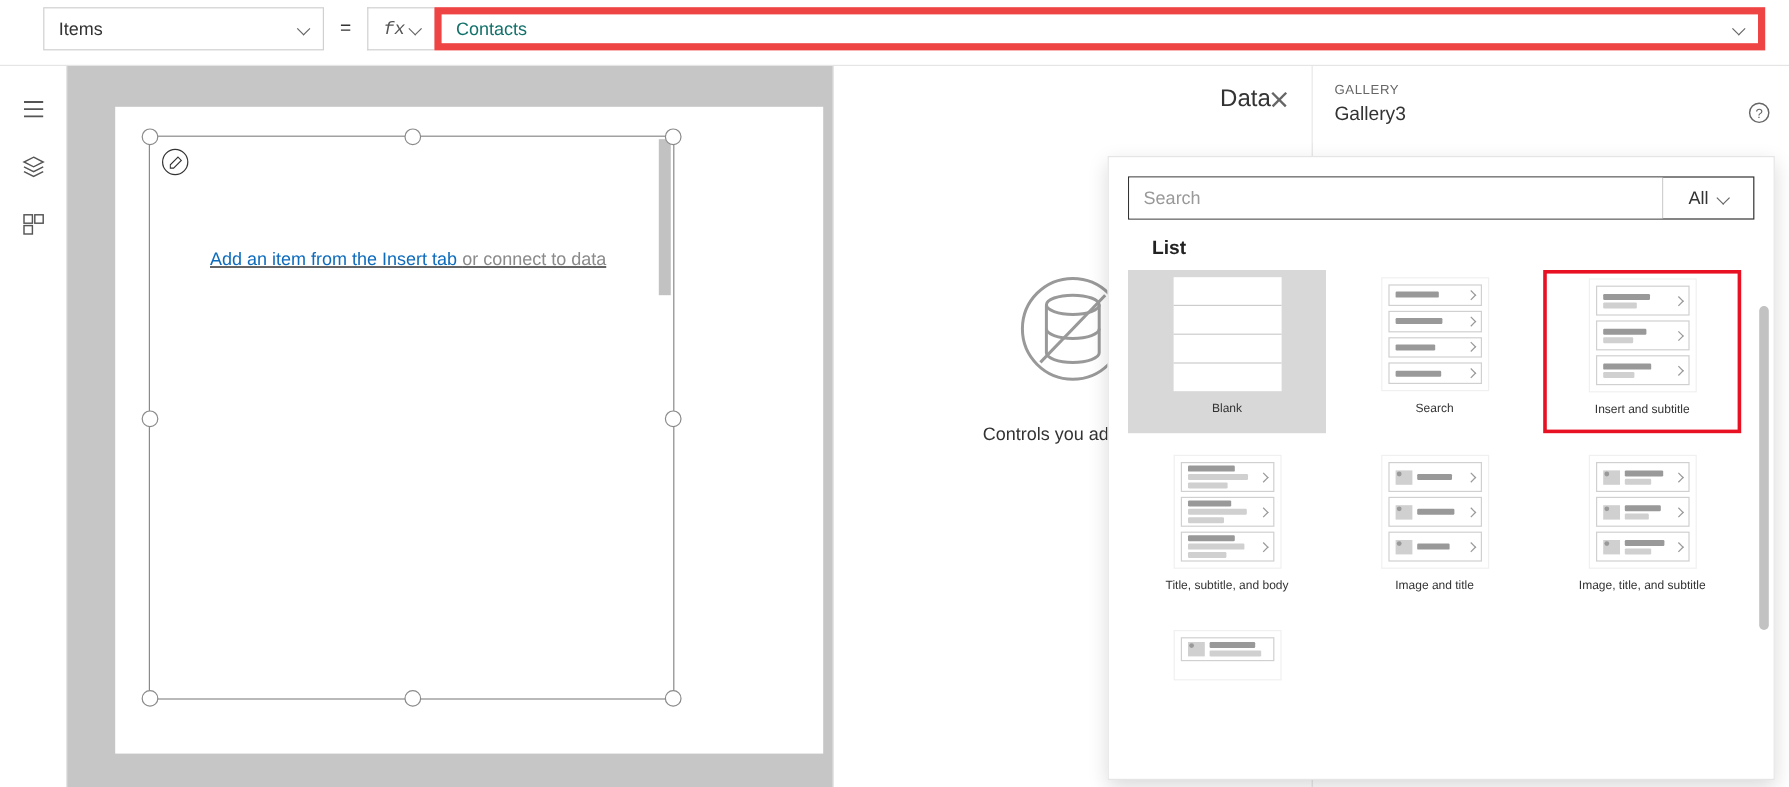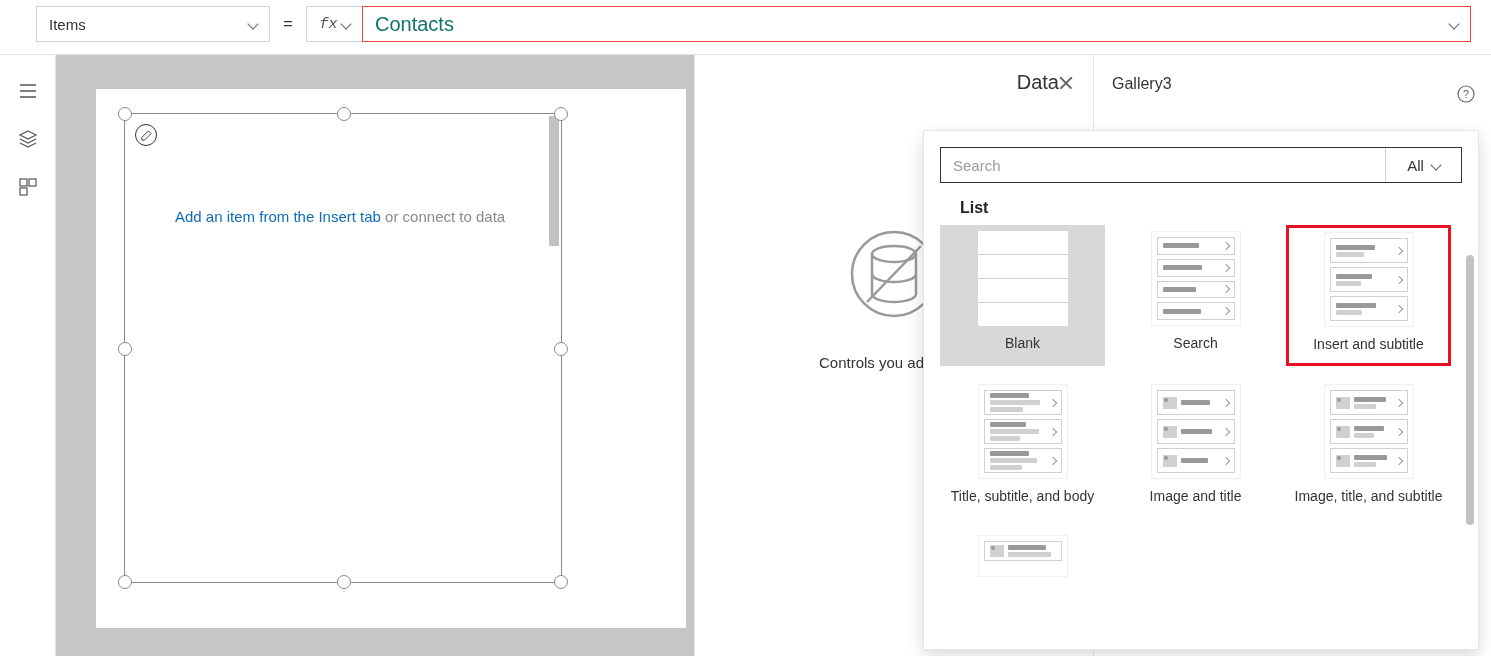--- a/index.html
+++ b/index.html
@@ -4,35 +4,35 @@
   <style>
     * { margin:0; padding:0; box-sizing:border-box; font-family:"Segoe UI", Arial, sans-serif; }
     body { width:1491px; height:656px; background:#fff; overflow:hidden; position:relative; }
 
     
     .formula-bar { position:absolute; top:6px; left:36px; right:20px; height:36px; display:flex; align-items:center; }
     .prop-select { width:234px; height:36px; border:1px solid #d0d0d0; display:flex; align-items:center; justify-content:space-between; padding:0 12px; font-size:15px; color:#333; background:#fff; }
     .equals { width:36px; text-align:center; font-size:16px; color:#333; }
     .fx-box { width:56px; height:36px; border:1px solid #d0d0d0; border-right:none; display:flex; align-items:center; justify-content:center; gap:4px; }
     .fx-text { font-style:italic; font-family:Liberation Mono, monospace; font-size:15px; color:#555; }
-    .formula-input { flex:1; height:36px; border:1px solid #ef4444; padding:0 12px; font-family:Consolas,monospace; font-size:20px; color:#12716a; display:flex; align-items:center; justify-content:space-between; }
+    .formula-input { flex:1; height:36px; border:6px solid #ef4444; padding:0 12px; font-family:Consolas,monospace; font-size:15px; color:#12716a; display:flex; align-items:center; justify-content:space-between; }
 
     .divider-line { position:absolute; top:54px; left:0; right:0; height:1px; background:#e5e5e5; }
 
     
     .left-rail { position:absolute; top:55px; left:0; width:56px; height:601px; background:#fff; border-right:1px solid #e5e5e5; display:flex; flex-direction:column; align-items:center; gap:28px; padding-top:26px; }
     .rail-icon { width:20px; height:20px; color:#555; }
 
     
     .canvas-bg { position:absolute; top:55px; left:56px; width:1038px; height:601px; background:#c6c6c6; }
     .canvas-white { position:absolute; top:34px; left:40px; width:590px; height:539px; background:#fff; }
     .sel { position:absolute; top:24px; left:28px; width:438px; height:470px; border:1px solid #8a8a8a; }
     .sel-scroll { position:absolute; top:2px; right:2px; width:10px; height:130px; background:#c2c2c2; }
     .handle { position:absolute; width:14px; height:14px; border:1px solid #8a8a8a; border-radius:50%; background:#fff; }
-    .insert-text { position:absolute; top:94px; left:50px; font-size:15px; }
+    .insert-text { position:absolute; top:94px; left:50px; font-size:15px;text-decoration:underline; }
     .insert-text .blue { color:#0f6cbd; }
     .insert-text .gray { color:#8a8a8a; }
     .edit-badge { position:absolute; top:10px; left:10px; width:22px; height:22px; border:1.5px solid #333; border-radius:50%; display:flex; align-items:center; justify-content:center; background:#fff; }
 
     
     .data-panel { position:absolute; top:55px; left:694px; width:400px; height:601px; background:#fff; border-left:1px solid #e5e5e5; border-right:1px solid #e5e5e5; }
     .data-header { display:flex; align-items:center; justify-content:flex-end; padding:16px 20px 20px 20px; }
     .data-title { font-size:20px; color:#333; }
     .db-icon-wrap { display:flex; flex-direction:column; align-items:center; margin-top:110px; }
     .controls-text { margin-top:30px; font-size:15px; color:#333; white-space:nowrap; }
@@ -59,21 +59,21 @@
     .opt-thumb { width:90px; height:95px; background:#fff; display:flex; flex-direction:column; gap:4px; padding:5px; border:1px solid #f0f0f0; }
     .opt.blank .opt-thumb { background:#fff; border:none; padding:0; gap:0; }
     .row-blank { flex:1; border-bottom:1px solid #ccc; }
     .row { height:22px; border:1px solid #d0d0d0; display:flex; align-items:center; padding:0 5px; gap:4px; }
     .bar { height:5px; background:#999; border-radius:1px; }
     .bar.lt { background:#d0d0d0; }
     .chev-s { width:6px; height:6px; border-right:1.5px solid #999; border-bottom:1.5px solid #999; transform:rotate(-45deg); margin-left:auto; }
     .img-s { width:14px; height:12px; background:#d0d0d0; position:relative; }
     .img-s::after{content:'';position:absolute;top:1px;left:1px;width:4px;height:4px;background:#999;border-radius:50%;}
     .col { display:flex; flex-direction:column; gap:2px; flex:1; }
-    .opt-label { font-size:14px; color:#333; text-align:center; margin-top:8px; line-height:1.3; }
+    .opt-label { font-size:10px; color:#333; text-align:center; margin-top:8px; line-height:1.3; }
 
     .chev { display:inline-block; width:8px; height:8px; border-right:1.5px solid #666; border-bottom:1.5px solid #666; transform:rotate(45deg); }
     .close-x { width:14px; height:14px; position:relative; }
     .close-x::before,.close-x::after{content:'';position:absolute;top:6px;left:-1px;width:16px;height:1.5px;background:#666;}
     .close-x::before{transform:rotate(45deg);} .close-x::after{transform:rotate(-45deg);}
     input::placeholder{color:#999;}
   </style>
 </head>
 <body>
 
@@ -144,20 +144,21 @@
       <path d="M23 30v40c0 4.4 9.8 8 22 8s22-3.6 22-8V30" stroke="#999" stroke-width="2.5" fill="none"></path>
       <path d="M23 50c0 4.4 9.8 8 22 8s22-3.6 22-8" stroke="#999" stroke-width="2.5" fill="none"></path>
       <line x1="18" y1="78" x2="72" y2="22" stroke="#999" stroke-width="2.5"></line>
     </svg>
     <div class="controls-text">Controls you add will s</div>
   </div>
 </div>
 
 <div class="gal-panel">
   <div class="gal-hdr">
+    <div class="gal-label">GALLERY</div>
     <div class="gal-name">Gallery3</div>
   </div>
   <svg class="help-icon" width="18" height="18" viewBox="0 0 18 18">
       <circle cx="9" cy="9" r="8" stroke="#666" stroke-width="1.2" fill="none"></circle>
       <text x="9" y="13" text-anchor="middle" font-size="11" fill="#666">?</text>
     </svg>
 </div>
 
 <div class="picker">
   <div class="picker-search">

